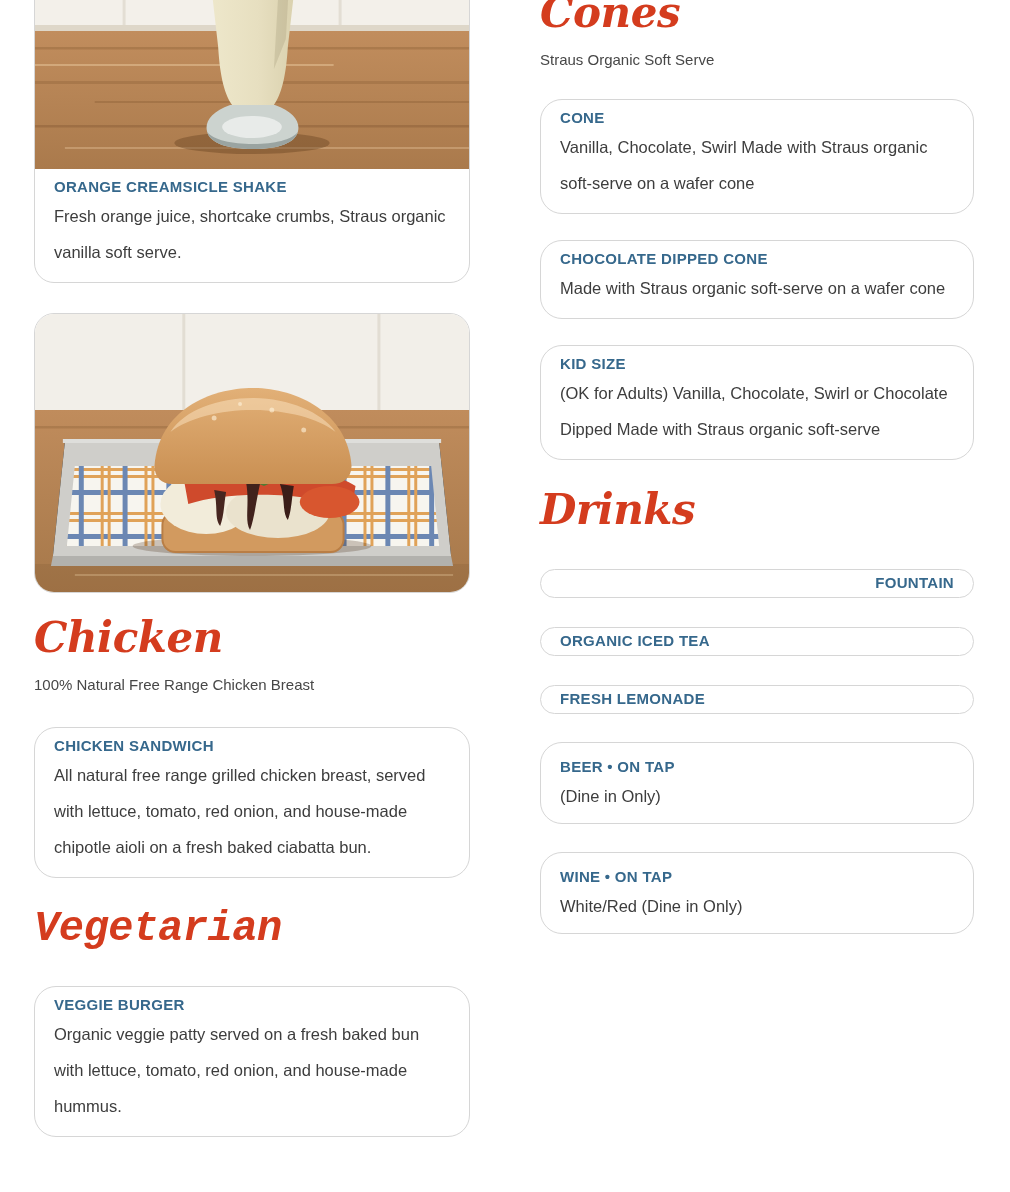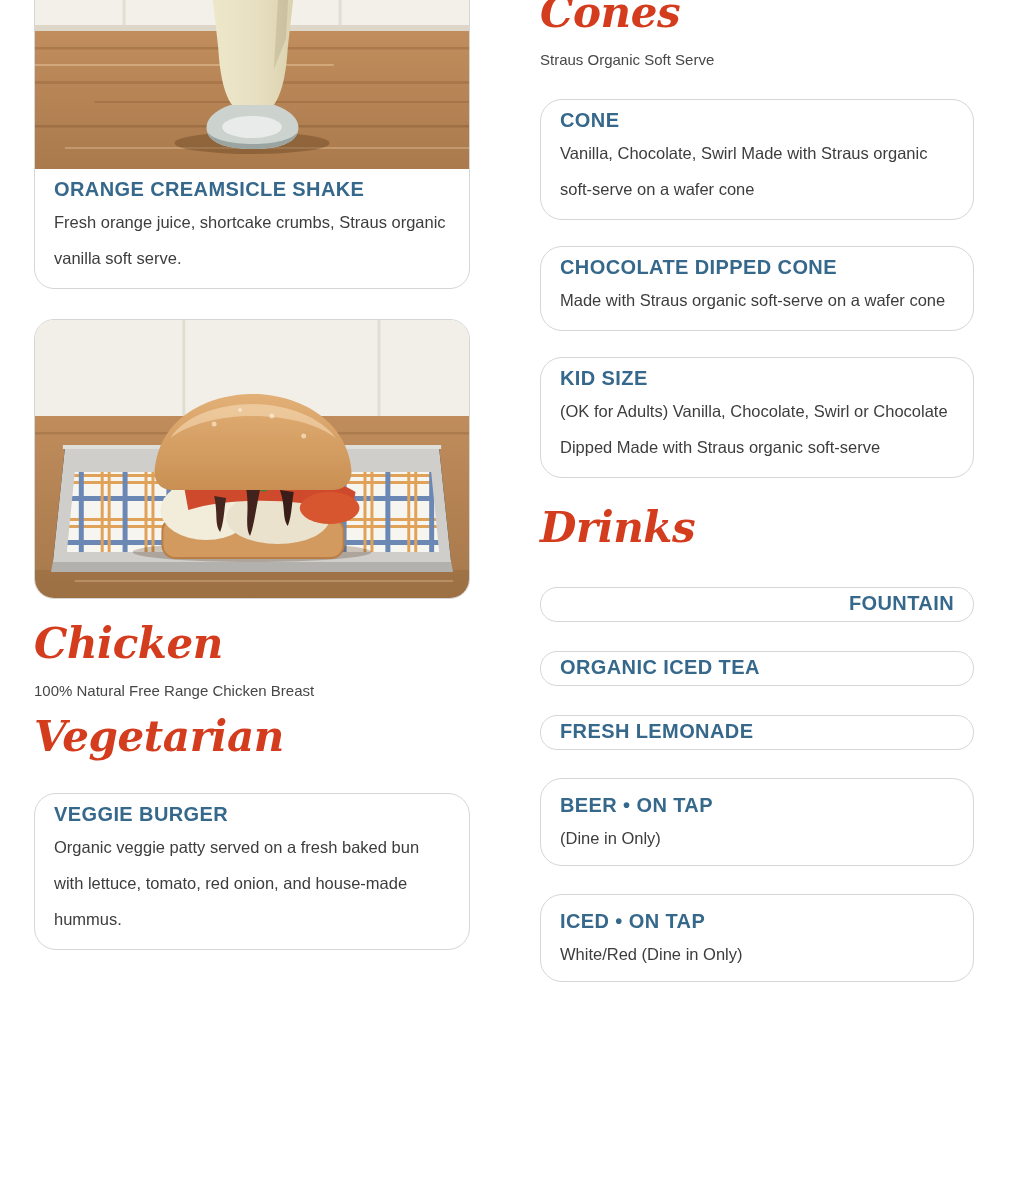--- a/index.html
+++ b/index.html
@@ -10,21 +10,21 @@
   .page{display:flex;padding-left:34px;box-sizing:border-box;}
   .col{display:block;}
   .col-left{width:436px;flex:0 0 436px;}
   .col-right{width:434px;flex:0 0 434px;margin-left:70px;}
 
   .card{
     border:1px solid #d6d6d6;border-radius:22px;
     padding:9px 19px 12px;box-sizing:border-box;background:#fff;
   }
   .card .item-title{
-    margin:0 0 3px;font-size:20px;font-weight:700;color:#36688c;
+    margin:0 0 3px;font-size:15px;font-weight:700;color:#36688c;
     letter-spacing:.02em;font-family:"Liberation Sans",sans-serif;
   }
   .card .item-desc{
     margin:0;font-size:16.5px;line-height:36px;color:#3d3d3d;
     font-family:"Liberation Sans",sans-serif;
   }
   .photo-card{padding:0;overflow:hidden;border-radius:20px;}
   .photo-card .card-body{padding:9px 19px 12px;}
   .photo{display:block;width:100%;}
   .photo svg{display:block;width:100%;height:100%;}
@@ -37,21 +37,21 @@
     margin:7px 0 0;font-size:15px;color:#474747;line-height:22px;
   }
 
   
   .shake-card{margin-top:-112px;}
   .shake-photo{height:280px;}
   .caprese-card{margin-top:30px;}
   .caprese-photo{height:278px;}
   .heading-chicken{margin-top:16px;}
   .chicken-sandwich-card{margin-top:31px;}
-  .heading-vegetarian{margin-top:6px;}
+  .heading-vegetarian{margin-top:23px;font-family:Liberation Mono, monospace;}
   .veggie-burger-card{margin-top:27px;}
 
   
   .heading-cones{margin-top:-16px;}
   .cone-card{margin-top:28px;}
   .stack-gap{margin-top:26px;}
   .heading-drinks{margin-top:21px;}
   .pill{padding:4px 19px 6px;border-radius:17px;margin-top:29px;}
   .pill .item-title{margin:0;}
   .first-pill{margin-top:30px;text-align:right;}
@@ -157,20 +157,24 @@
           <circle cx="238" cy="96" r="2.5" fill="rgba(255,244,220,0.6)"></circle>
           <circle cx="270" cy="116" r="2.5" fill="rgba(255,244,220,0.6)"></circle>
           <circle cx="206" cy="90" r="2" fill="rgba(255,244,220,0.6)"></circle>
         </svg>
       </div>
     </article>
 
     <h2 class="script-heading heading-chicken">Chicken</h2>
     <p class="section-sub">100% Natural Free Range Chicken Breast</p>
 
+    <article class="card chicken-sandwich-card">
+      <h3 class="item-title">CHICKEN SANDWICH</h3>
+      <p class="item-desc">All natural free range grilled chicken breast, served with lettuce, tomato, red onion, and house-made chipotle aioli on a fresh baked ciabatta bun.</p>
+    </article>
 
     <h2 class="script-heading heading-vegetarian">Vegetarian</h2>
 
     <article class="card veggie-burger-card">
       <h3 class="item-title">VEGGIE BURGER</h3>
       <p class="item-desc">Organic veggie patty served on a fresh baked bun with lettuce, tomato, red onion, and house-made hummus.</p>
     </article>
 
   </div>
 
@@ -207,18 +211,18 @@
     <article class="card pill">
       <h3 class="item-title">FRESH LEMONADE</h3>
     </article>
 
     <article class="card tap-card">
       <h3 class="item-title">BEER • ON TAP</h3>
       <p class="item-desc">(Dine in Only)</p>
     </article>
 
     <article class="card tap-card">
-      <h3 class="item-title">ICED • ON TAP</h3>
+      <h3 class="item-title">WINE • ON TAP</h3>
       <p class="item-desc">White/Red (Dine in Only)</p>
     </article>
 
   </div>
 </div>
 
 </body></html>

